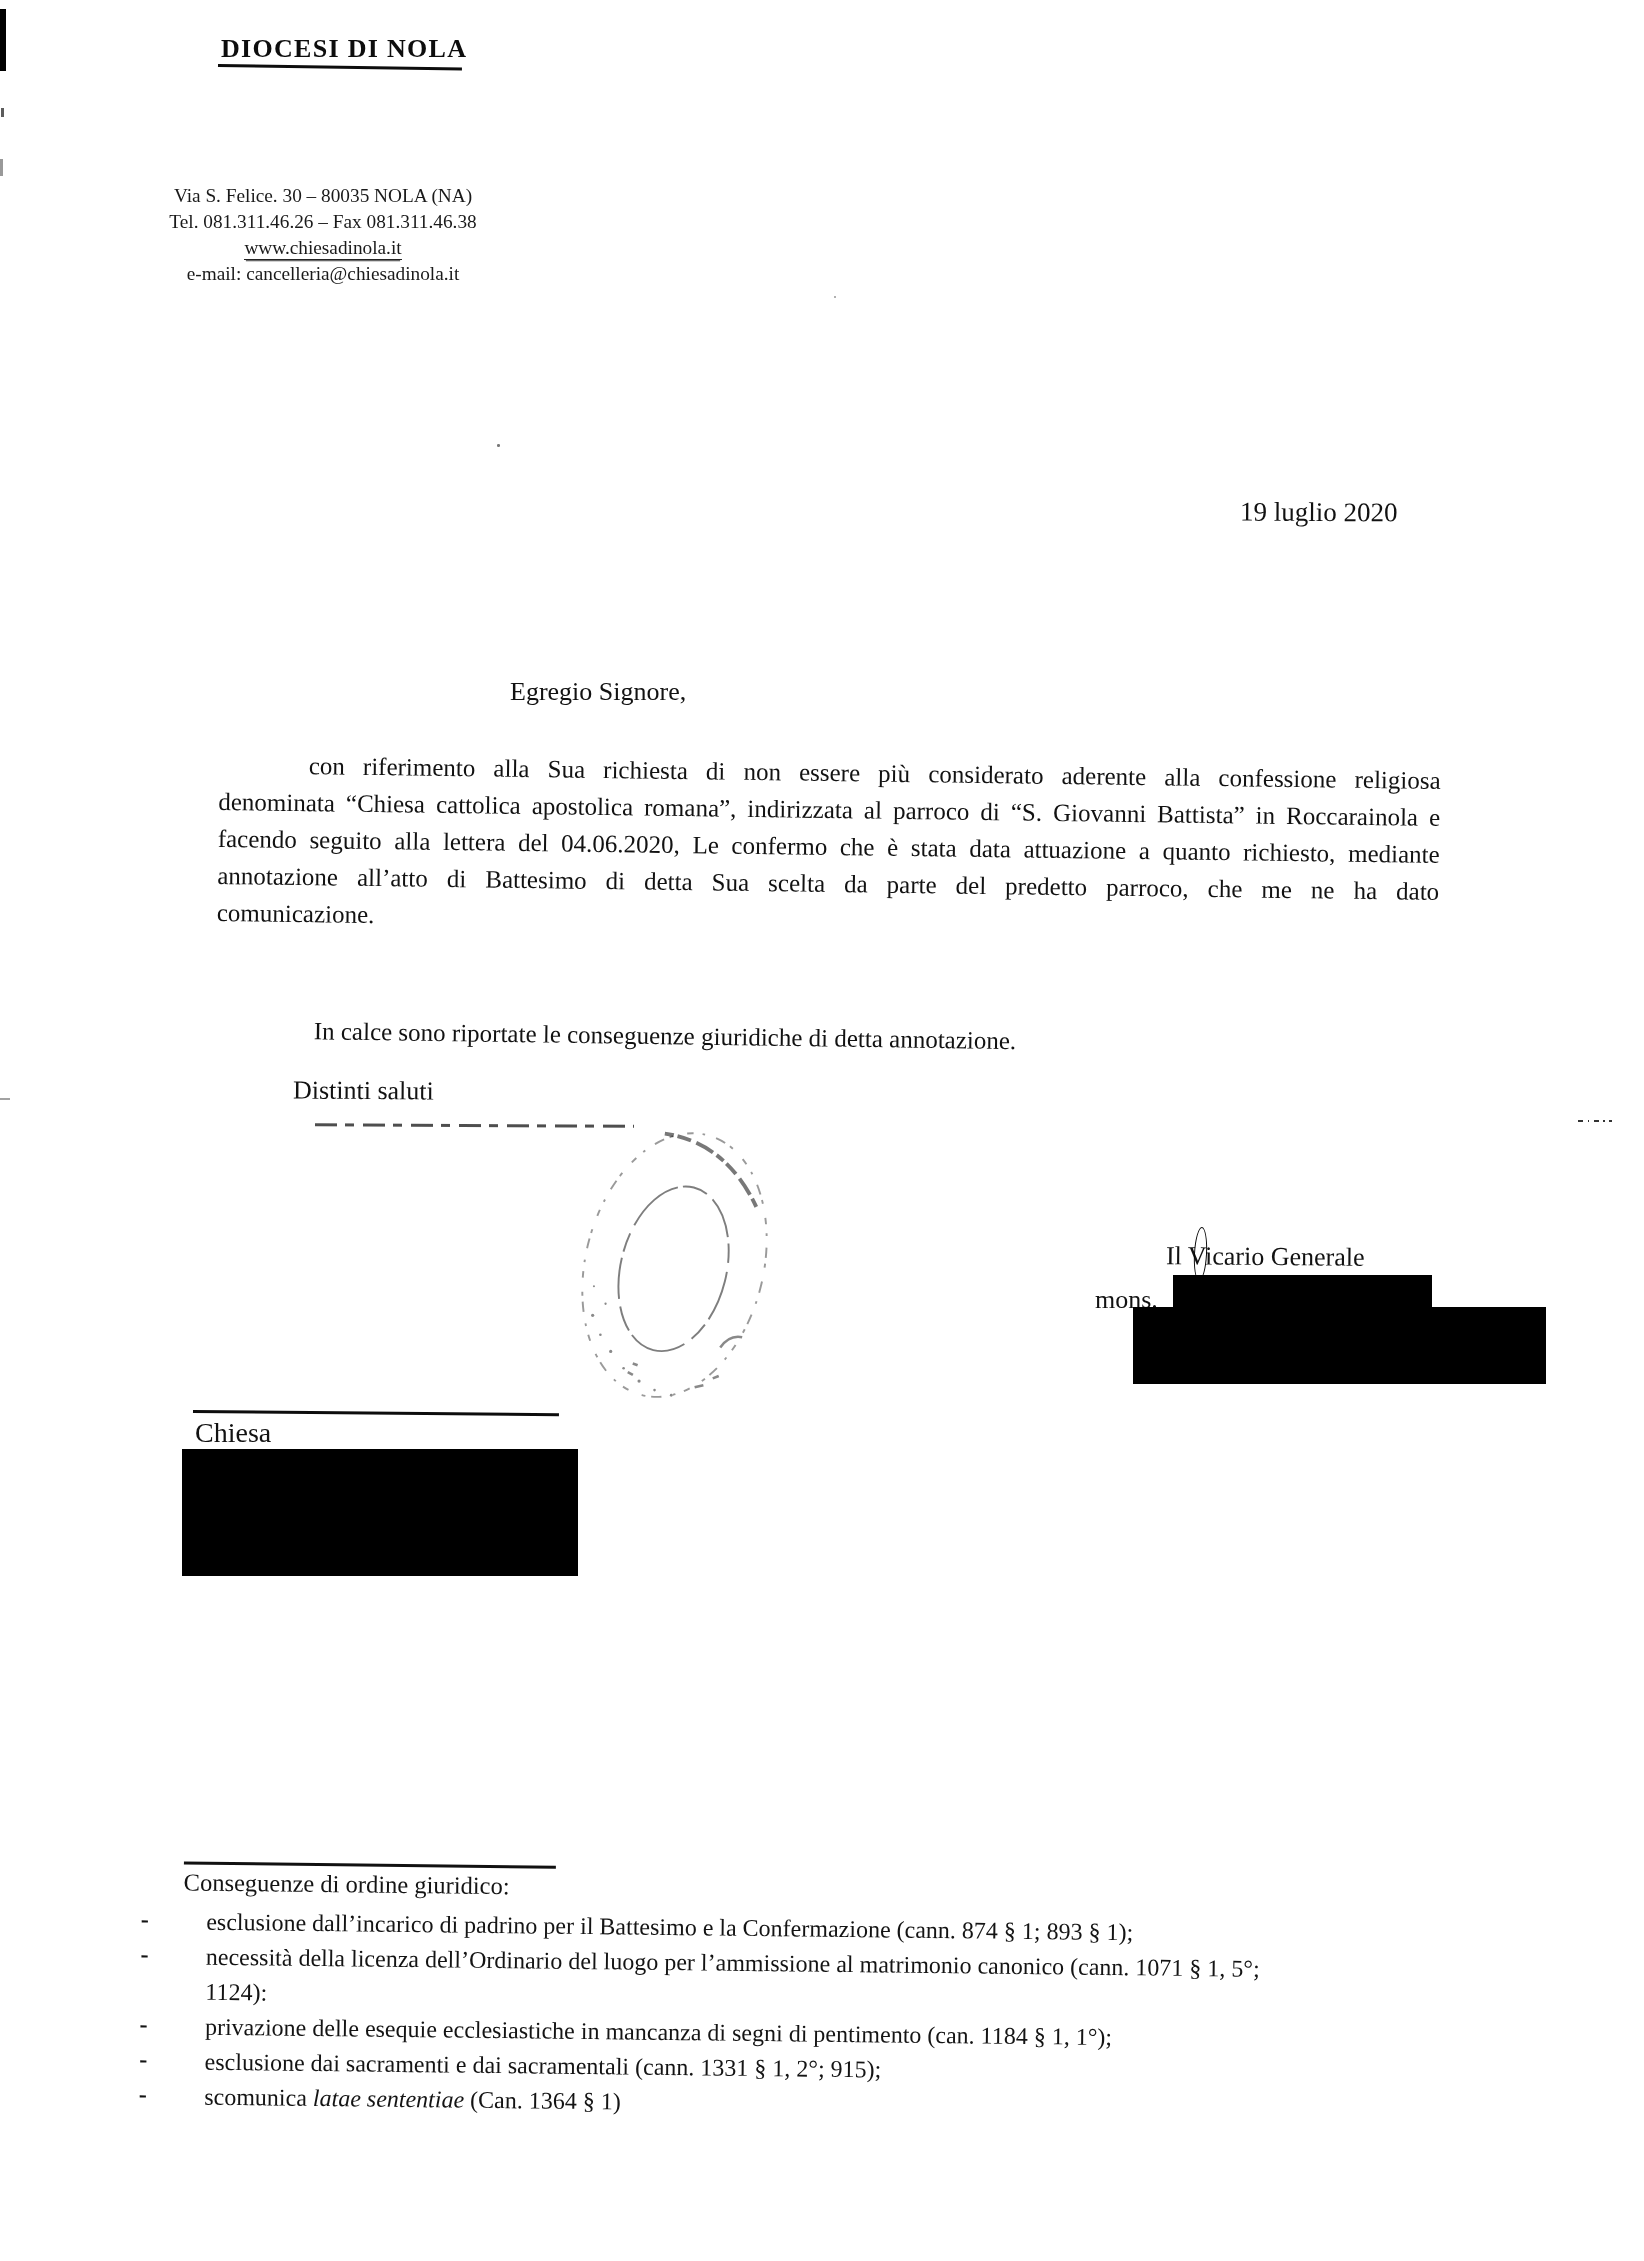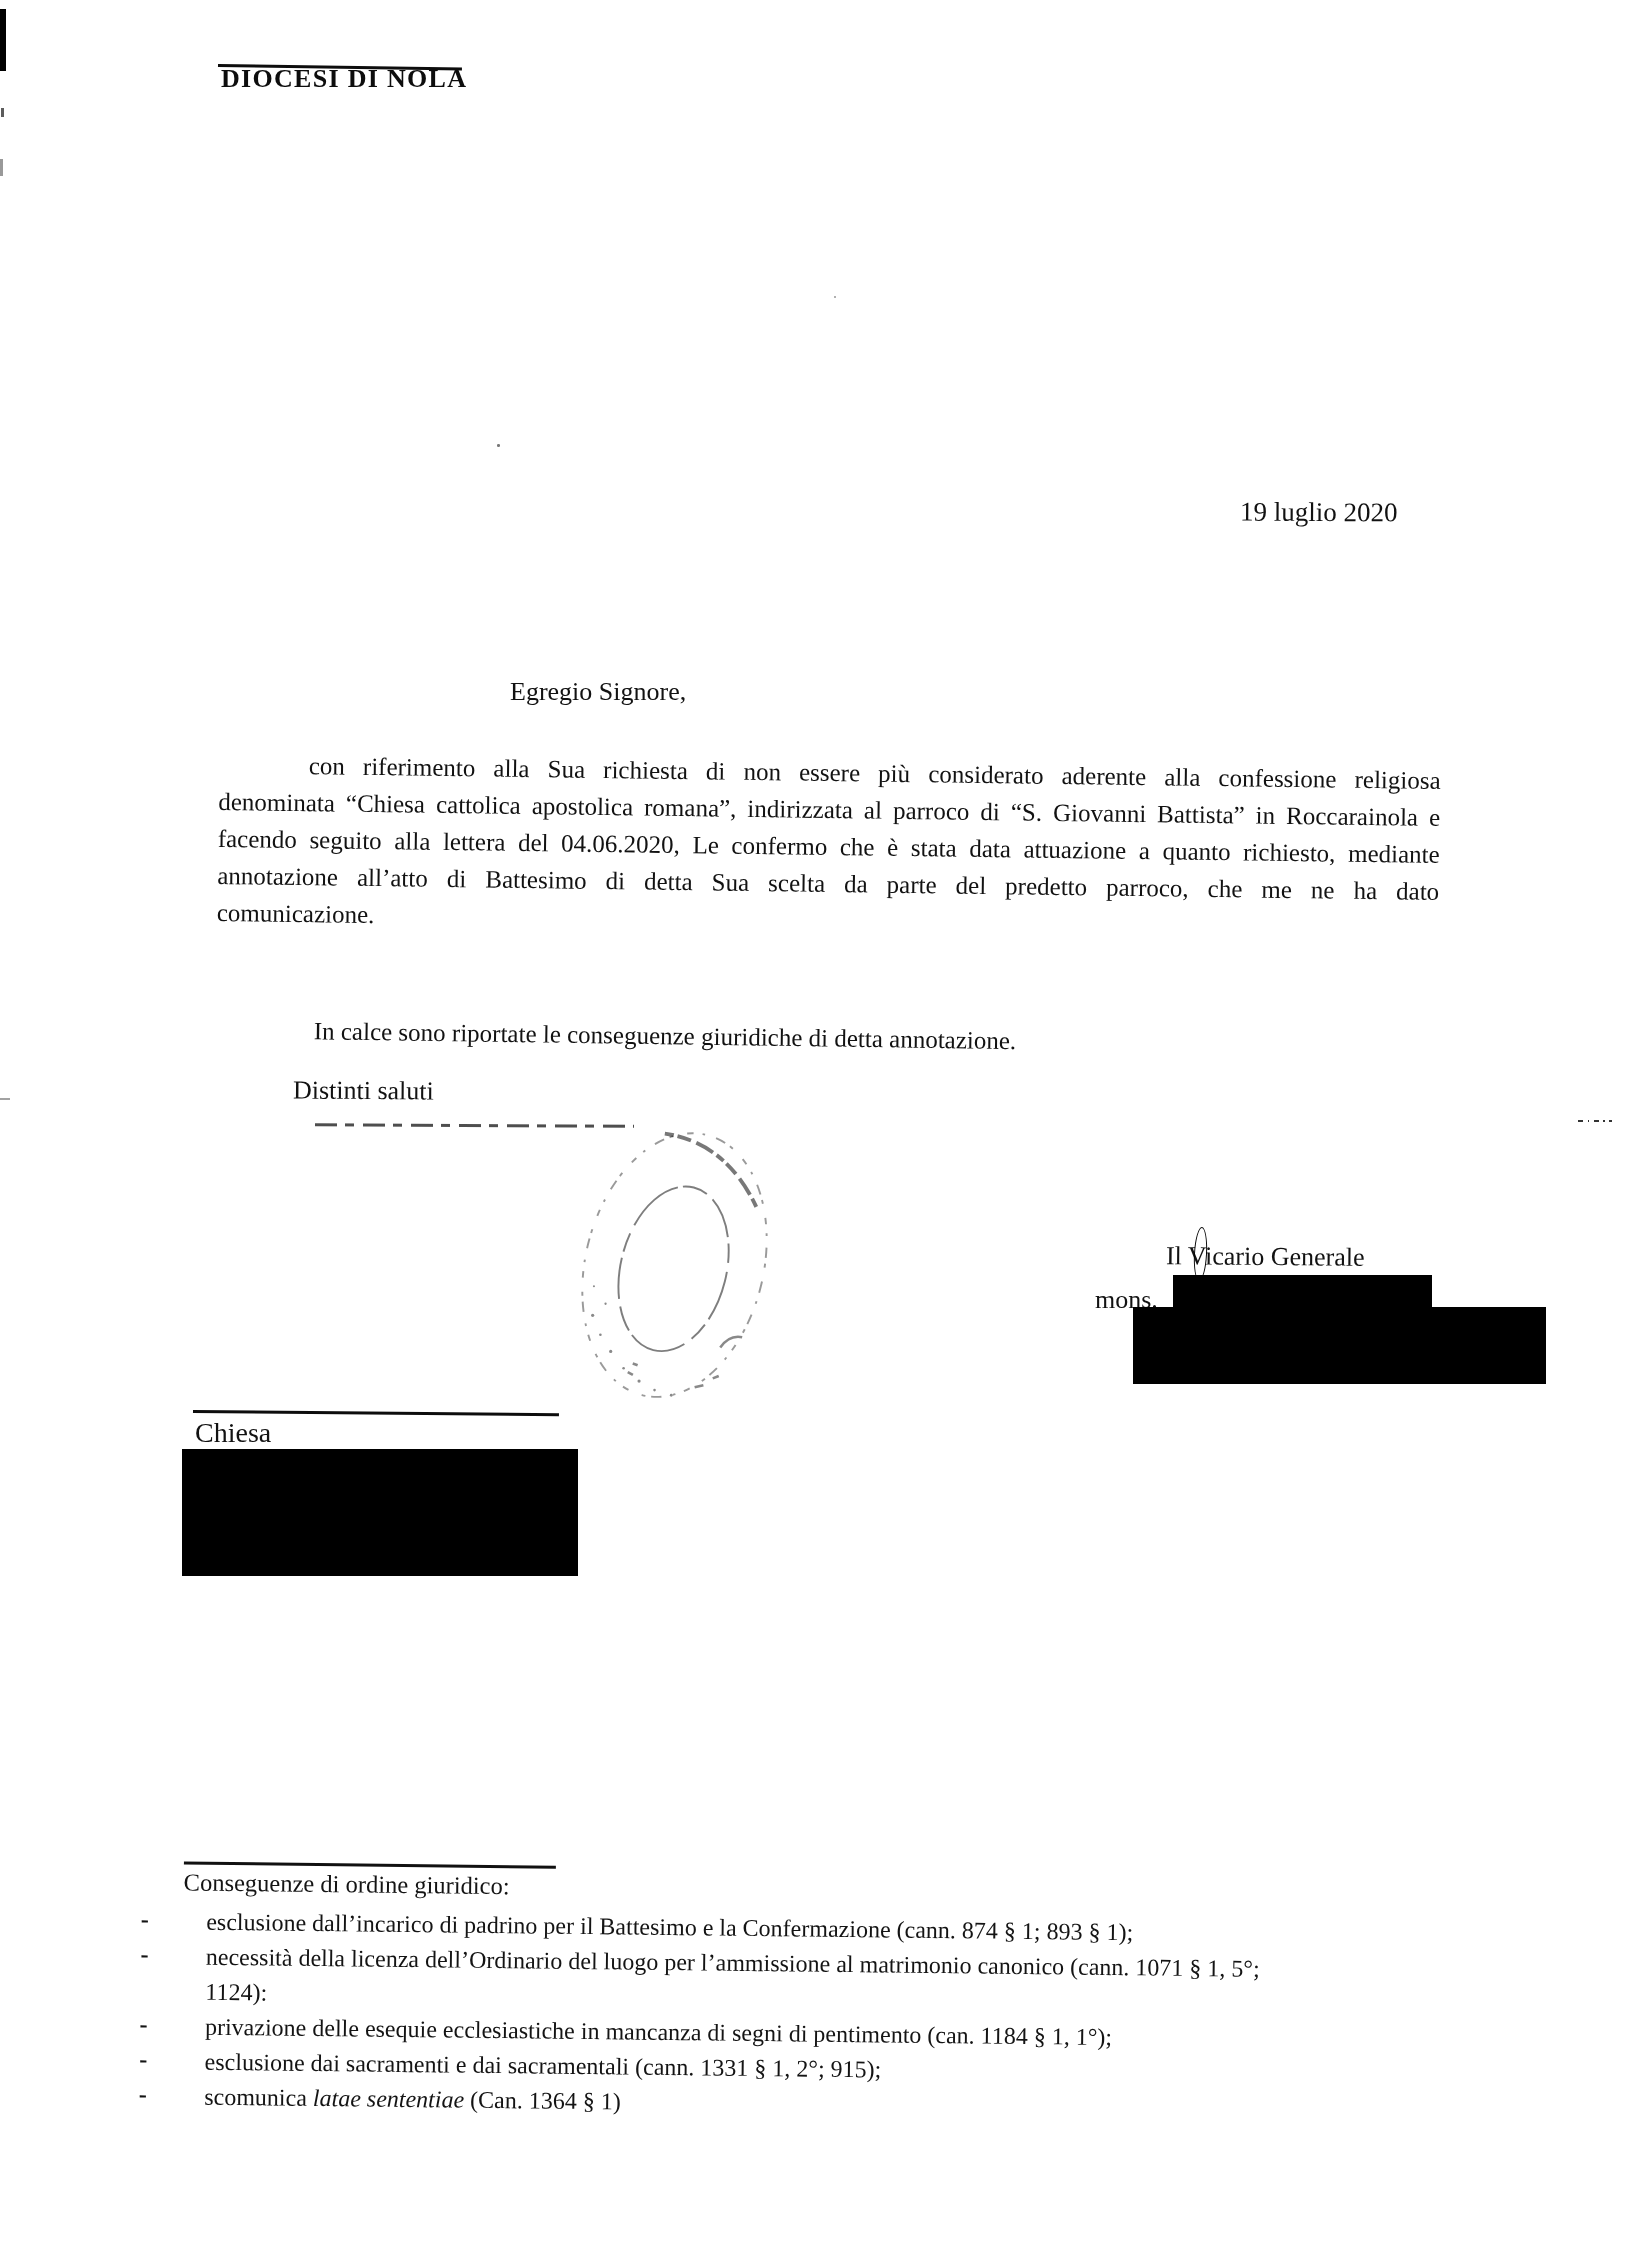--- a/index.html
+++ b/index.html
@@ -20,21 +20,20 @@
   .edge-dot2{left:0;top:159px;width:2.6px;height:17px;background:#555;opacity:.6;}
   .mid-left-dash{left:0;top:1098px;width:10.3px;height:1.9px;background:#555;opacity:.55;}
   .speck1{left:497px;top:444px;width:2.6px;height:2.6px;background:#777;border-radius:50%;}
   .speck2{left:834px;top:296px;width:1.9px;height:1.9px;background:#999;border-radius:50%;}
 
   
   .diocese{
     left:221px;top:34px;
     font-size:26px;font-weight:bold;letter-spacing:1.3px;
     color:#0d0d0d;
-    margin-top:30px;
   }
   .diocese-underline{left:218px;top:64px;width:244px;height:2.6px;background:#0d0d0d;transform:rotate(0.8deg);transform-origin:left top;}
   .curia{
     left:128px;top:90px;
     font-family:"Liberation Sans", sans-serif;
     font-size:61px;font-weight:400;color:#1c1c1c;letter-spacing:0.6px;
   }
   .address-block{
     left:110px;top:183px;width:426px;
     font-size:19.3px;line-height:26px;text-align:center;color:#1a1a1a;
@@ -106,20 +105,26 @@
 
   <div class="abs edge-strip"></div>
   <div class="abs edge-dot1"></div>
   <div class="abs edge-dot2"></div>
   <div class="abs mid-left-dash"></div>
   <div class="abs speck1"></div>
   <div class="abs speck2"></div>
 
   <div class="abs diocese">DIOCESI DI NOLA</div>
   <div class="abs diocese-underline"></div>
+  <div class="abs address-block">
+    <div>Via S. Felice. 30 – 80035 NOLA (NA)</div>
+    <div>Tel. 081.311.46.26 – Fax 081.311.46.38</div>
+    <div><span class="www">www.chiesadinola.it</span></div>
+    <div>e-mail: cancelleria@chiesadinola.it</div>
+  </div>
 
   <div class="abs date">19 luglio 2020</div>
   <div class="abs salutation">Egregio Signore,</div>
 
   <div class="abs para1">con riferimento alla Sua richiesta di non essere più considerato aderente alla confessione religiosa denominata “Chiesa cattolica apostolica romana”, indirizzata al parroco di “S. Giovanni Battista” in Roccarainola e facendo seguito alla lettera del 04.06.2020, Le confermo che è stata data attuazione a quanto richiesto, mediante annotazione all’atto di Battesimo di detta Sua scelta da parte del predetto parroco, che me ne ha dato comunicazione.</div>
   <div class="abs para2">In calce sono riportate le conseguenze giuridiche di detta annotazione.</div>
   <div class="abs closing">Distinti saluti</div>
   <div class="abs closing-smudge"></div>
   <div class="abs right-dashes"></div>
 

